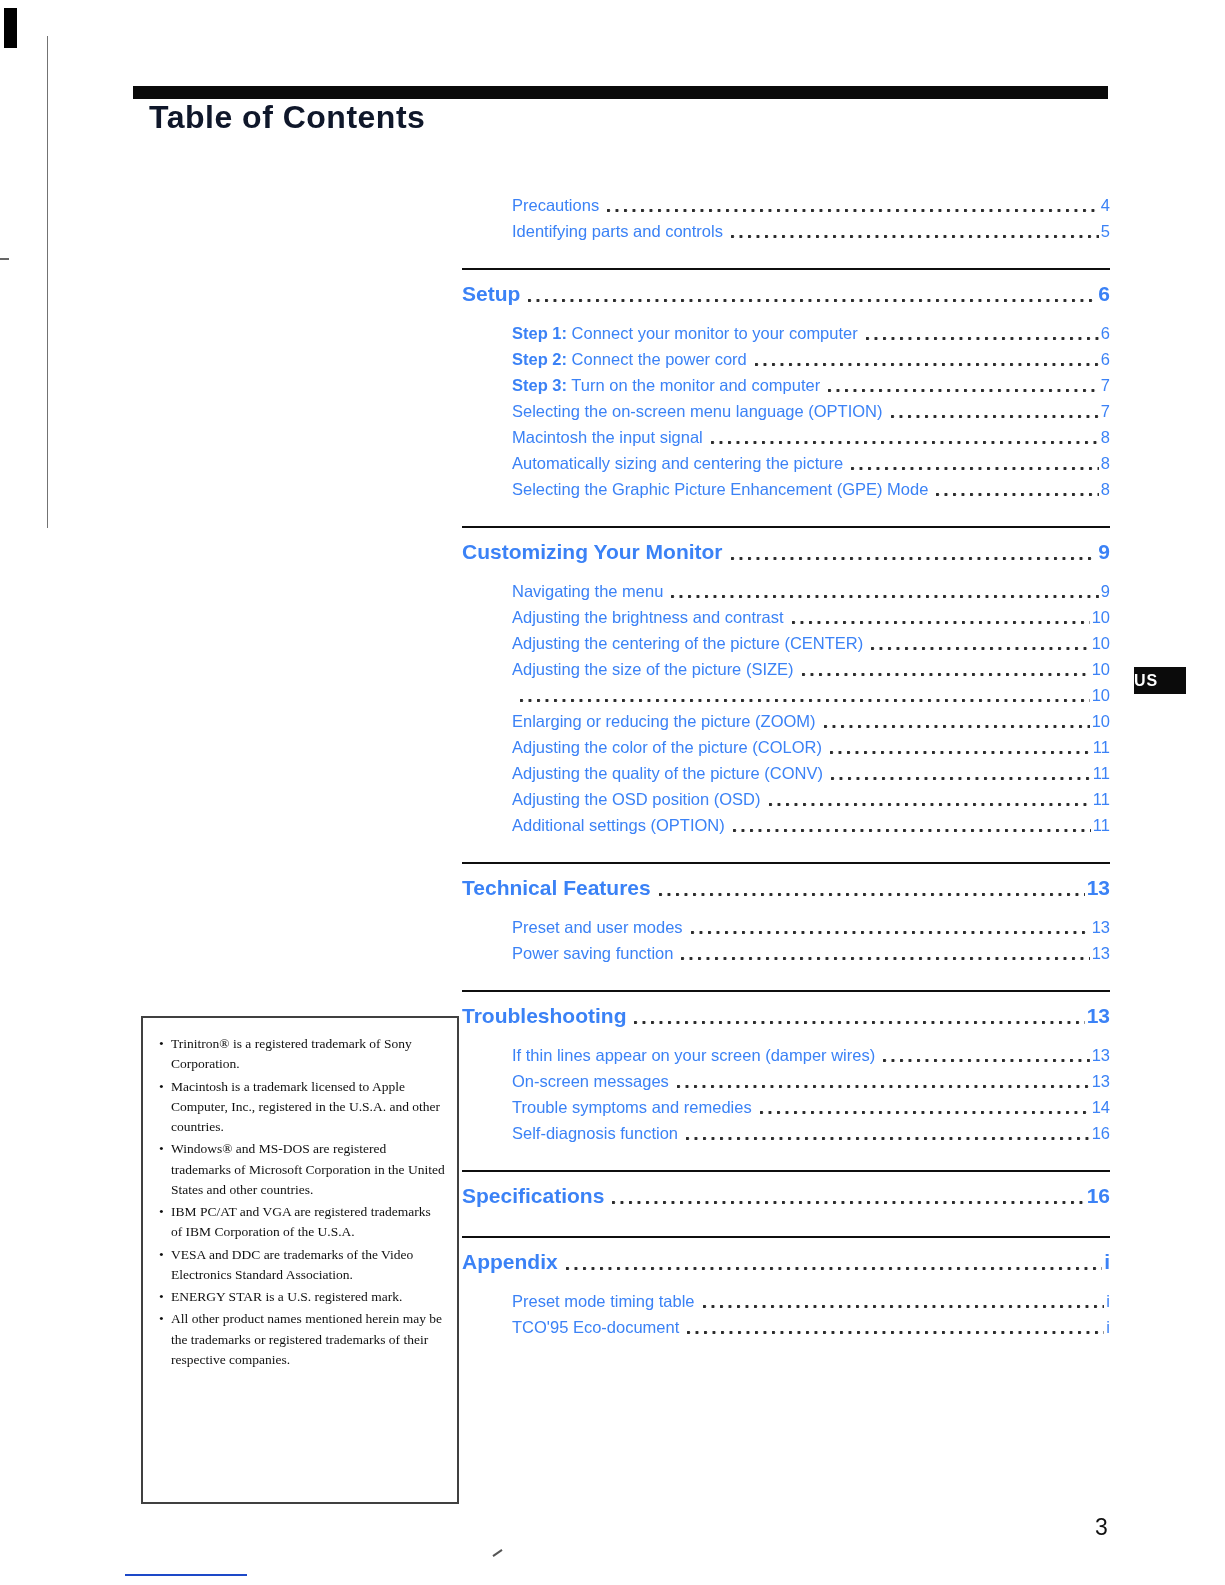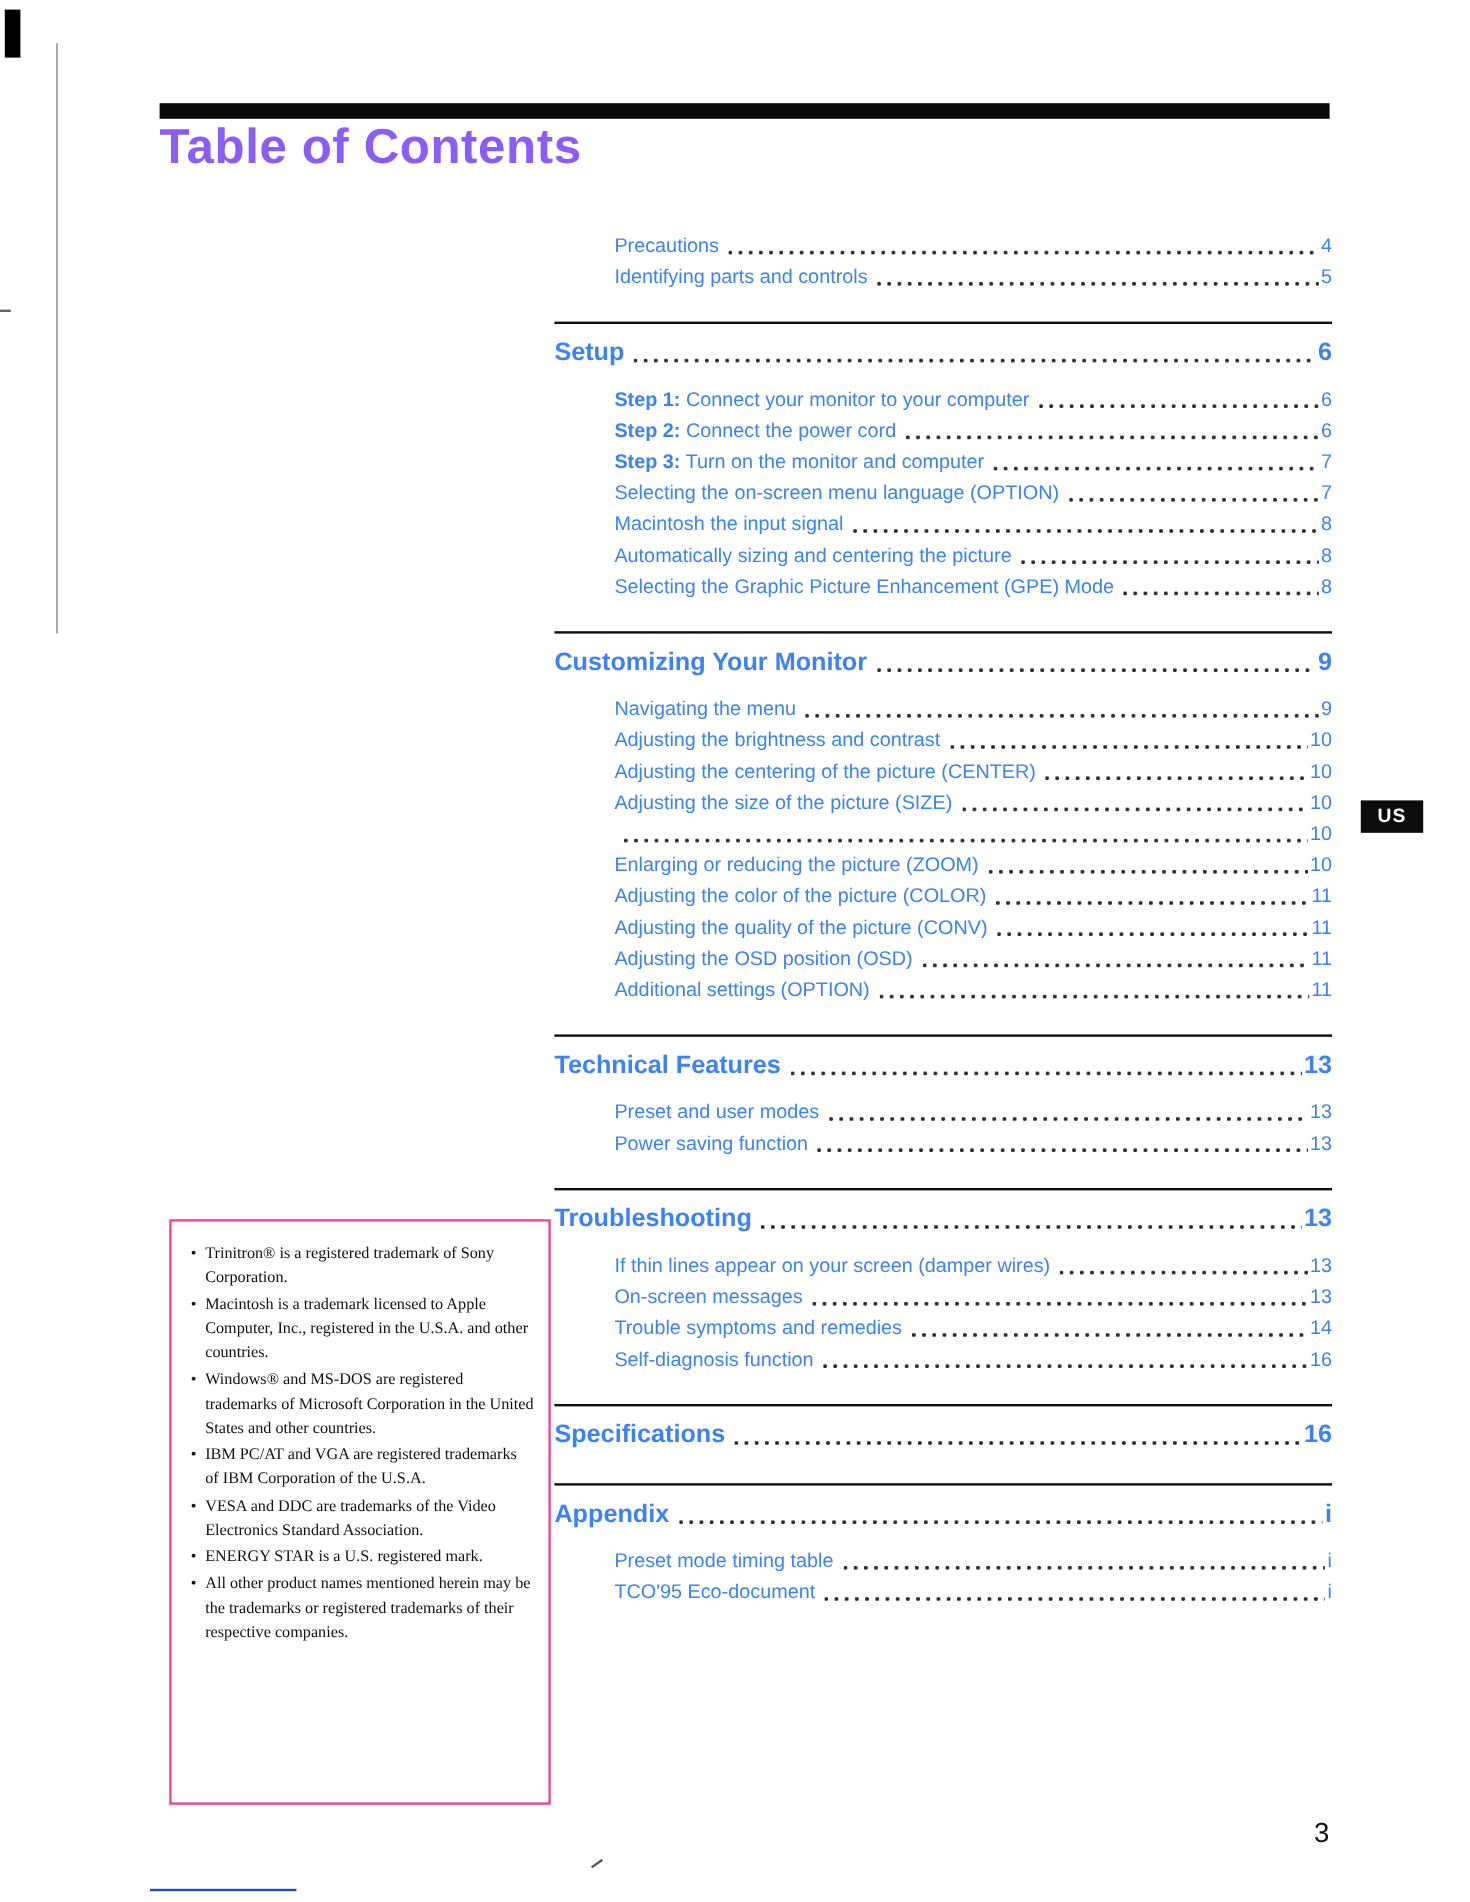--- a/index.html
+++ b/index.html
@@ -8,46 +8,46 @@
 
   
   .corner-mark{position:absolute;left:4px;top:8px;width:13px;height:40px;background:#000;}
   .left-line{position:absolute;left:47px;top:36px;width:1px;height:492px;background:rgba(0,0,0,.55);}
   .left-tick{position:absolute;left:0;top:258px;width:9px;height:2px;background:rgba(0,0,0,.6);}
   .check-mark{position:absolute;left:492px;top:1552px;width:11px;height:2px;background:#555;transform:rotate(-35deg);}
   .blue-line{position:absolute;left:125px;top:1574px;width:122px;height:2px;background:#1d49c8;}
 
   
   .title-bar{position:absolute;left:133px;top:86px;width:975px;height:13px;background:#0a0a0a;}
-  .page-title{position:absolute;left:133px;top:99px;margin:0;font-size:41px;font-weight:bold;
-              letter-spacing:.5px;color:#8b5cf6;}
+  .page-title{position:absolute;left:149px;top:99px;margin:0;font-size:32px;font-weight:bold;
+              letter-spacing:.5px;color:#0f172a;}
 
   
   .us-badge{position:absolute;left:1134px;top:667px;width:52px;height:27px;background:#0b0b0b;color:#fff;
-            font-weight:bold;font-size:16px;line-height:27px;text-align:center;letter-spacing:1px;}
+            font-weight:bold;font-size:16px;line-height:27px;text-align:left;letter-spacing:1px;}
 
   
   .toc{position:absolute;left:462px;top:192px;width:648px;font-size:16.5px;line-height:26px;color:#3b82f6;}
   .toc-row{display:flex;align-items:flex-end;}
   .toc-items .toc-row{padding-left:50px;}
   .toc-title{white-space:nowrap;}
   .toc-prefix{font-weight:bold;}
   .toc-page{white-space:nowrap;}
   .toc-leader{flex:1 1 auto;height:3px;margin:0 2px 6px 8px;
               background-image:radial-gradient(circle at 1.5px 1.5px,#2b2b2b 1.4px,transparent 1.9px);
               background-size:8.5px 3px;background-repeat:repeat-x;background-position:left bottom;}
   .toc-section{margin-top:24px;}
   .section-rule{border-top:2px solid #0f0f0f;margin-bottom:8px;}
   .toc-heading-row{font-size:21px;font-weight:bold;line-height:32px;}
   .toc-heading-row .toc-leader{margin-bottom:8px;}
   .toc-section .toc-items{margin-top:10px;}
 
   
   .tm-box{position:absolute;left:141px;top:1016px;width:318px;min-height:488px;box-sizing:border-box;
-          border:2px solid #ec4899;padding:16px 12px 12px 14px;
+          border:2px solid #404040;padding:16px 12px 12px 14px;
           font-family:"Liberation Serif",serif;font-size:13.5px;line-height:1.5;color:#101010;}
   .tm-item{position:relative;padding-left:14px;margin-bottom:2px;}
   .tm-item::before{content:"\2022";position:absolute;left:2px;}
 
   
   .folio{position:absolute;left:1095px;top:1514px;font-size:23px;color:#111;}
 </style>
 </head>
 <body>
 

